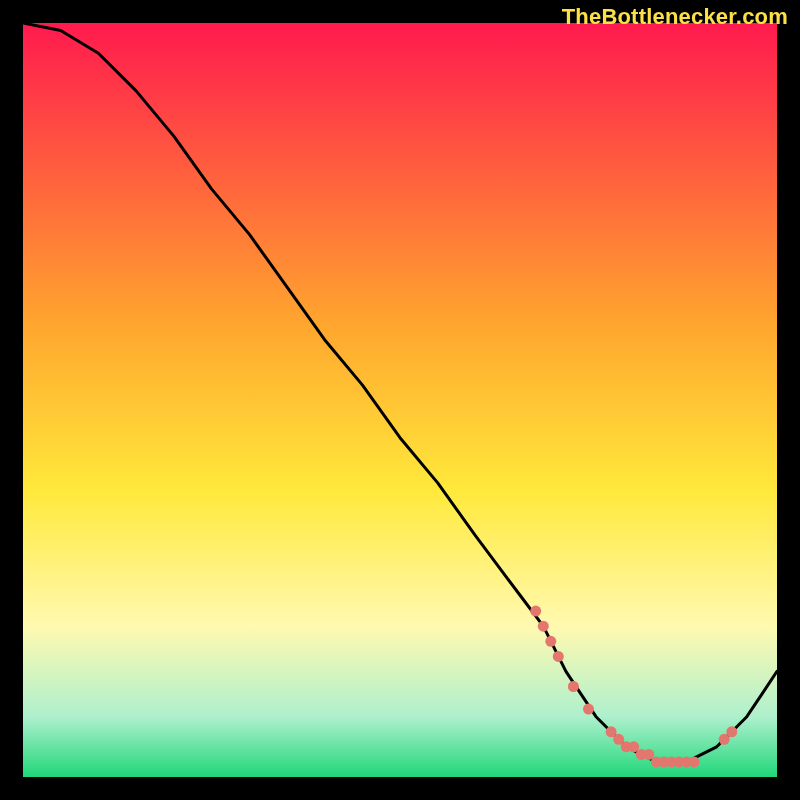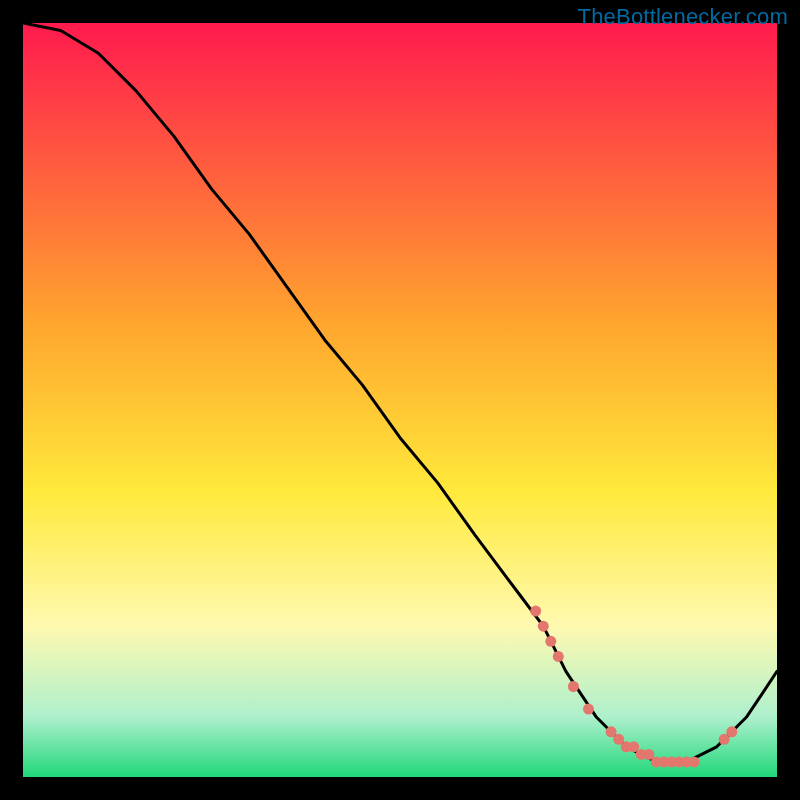--- a/index.html
+++ b/index.html
@@ -14,23 +14,23 @@
   .frame {
     position: relative;
     width: 800px;
     height: 800px;
     background: #000;
   }
   .watermark {
     position: absolute;
     top: 4px;
     right: 12px;
-    color: #0369a1;
+    color: #fde047;
     font-size: 22px;
-    font-weight: 400;
+    font-weight: 700;
     letter-spacing: 0.2px;
     z-index: 20;
   }
   .plot-bg {
     position: absolute;
     left: 23px;
     top: 23px;
     width: 754px;
     height: 754px;
     z-index: 1;

